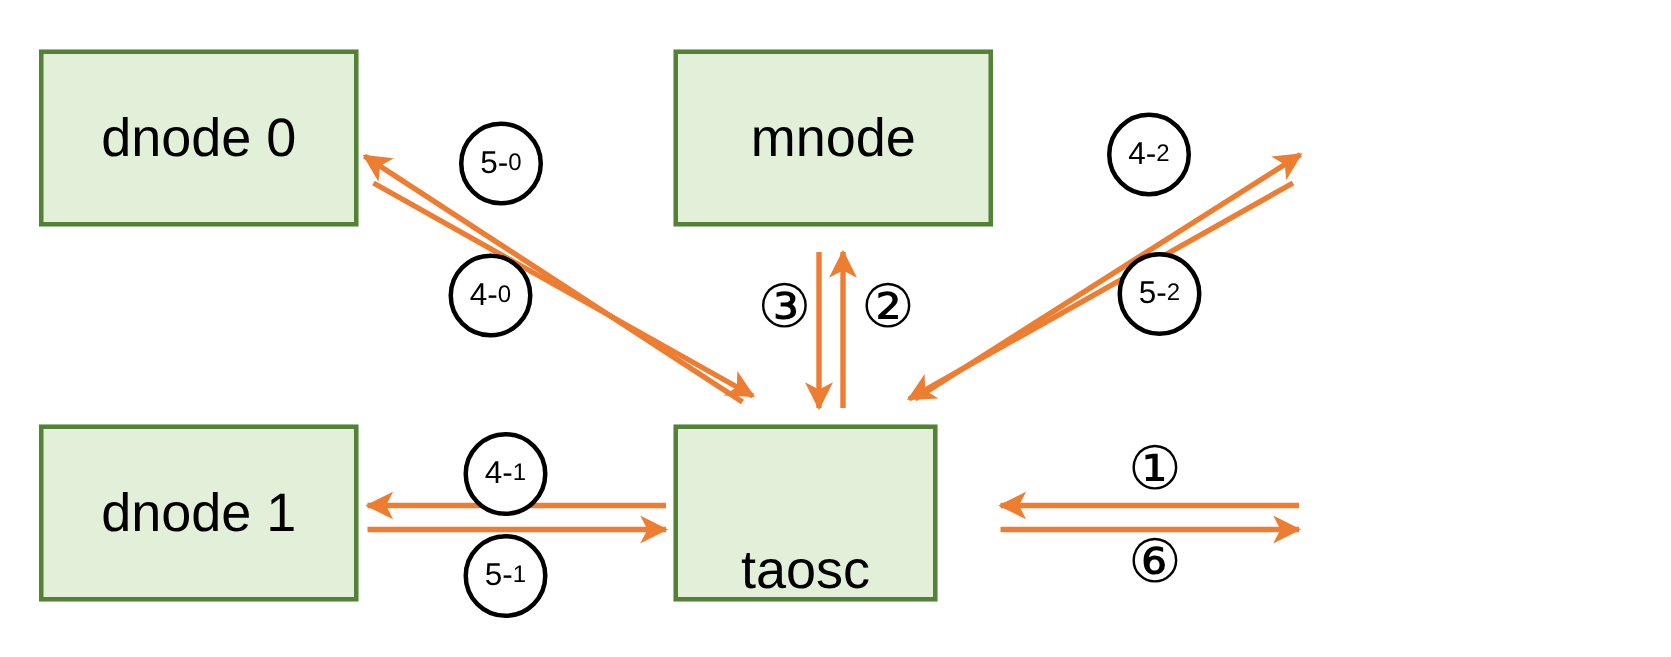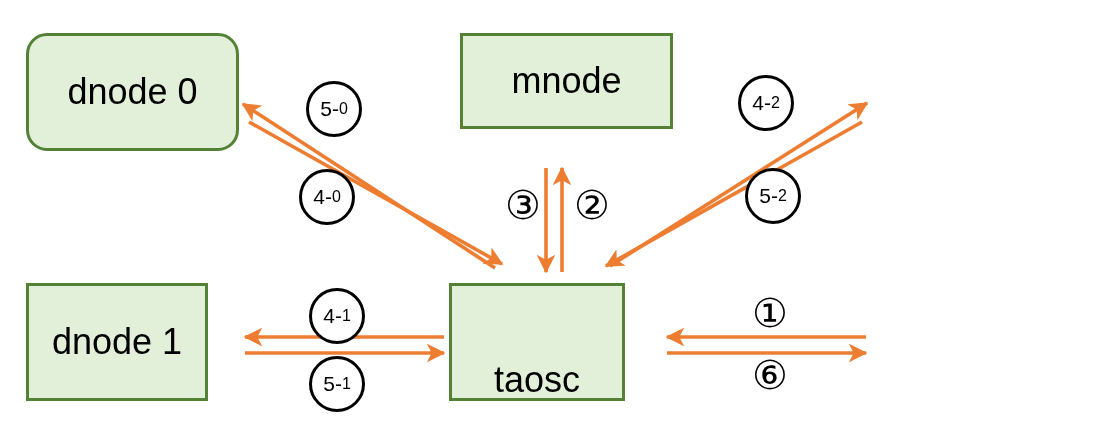--- a/index.html
+++ b/index.html
@@ -102,30 +102,30 @@
       <line x1="444" y1="337" x2="245" y2="337"></line>
 
       <line x1="245" y1="353" x2="444" y2="353"></line>
 
       <line x1="866" y1="337" x2="667" y2="337"></line>
 
       <line x1="667" y1="353" x2="866" y2="353"></line>
     </g>
   </svg>
 
-  <div class="node-box" style="left:26px; top:33px; width:213px; height:118px;border-radius:21px;">
+  <div class="node-box" style="left:26px; top:33px; width:213px; height:118px;">
     <span class="node-label">dnode 0</span>
   </div>
 
-  <div class="node-box" style="left:449px; top:33px; width:213px; height:96px;margin-left:11px;">
+  <div class="node-box" style="left:449px; top:33px; width:213px; height:118px;">
     <span class="node-label">mnode</span>
   </div>
 
 
-  <div class="node-box" style="left:26px; top:283px; width:182px; height:118px;">
+  <div class="node-box" style="left:26px; top:283px; width:213px; height:118px;">
     <span class="node-label">dnode 1</span>
   </div>
 
   <div class="node-box" style="left:449px; top:283px; width:176px; height:118px;align-items:flex-end;">
     <span class="node-label">taosc</span>
   </div>
 
 
   <div class="edge-label pair" style="left:306px; top:81px;">
     <span>5</span>

